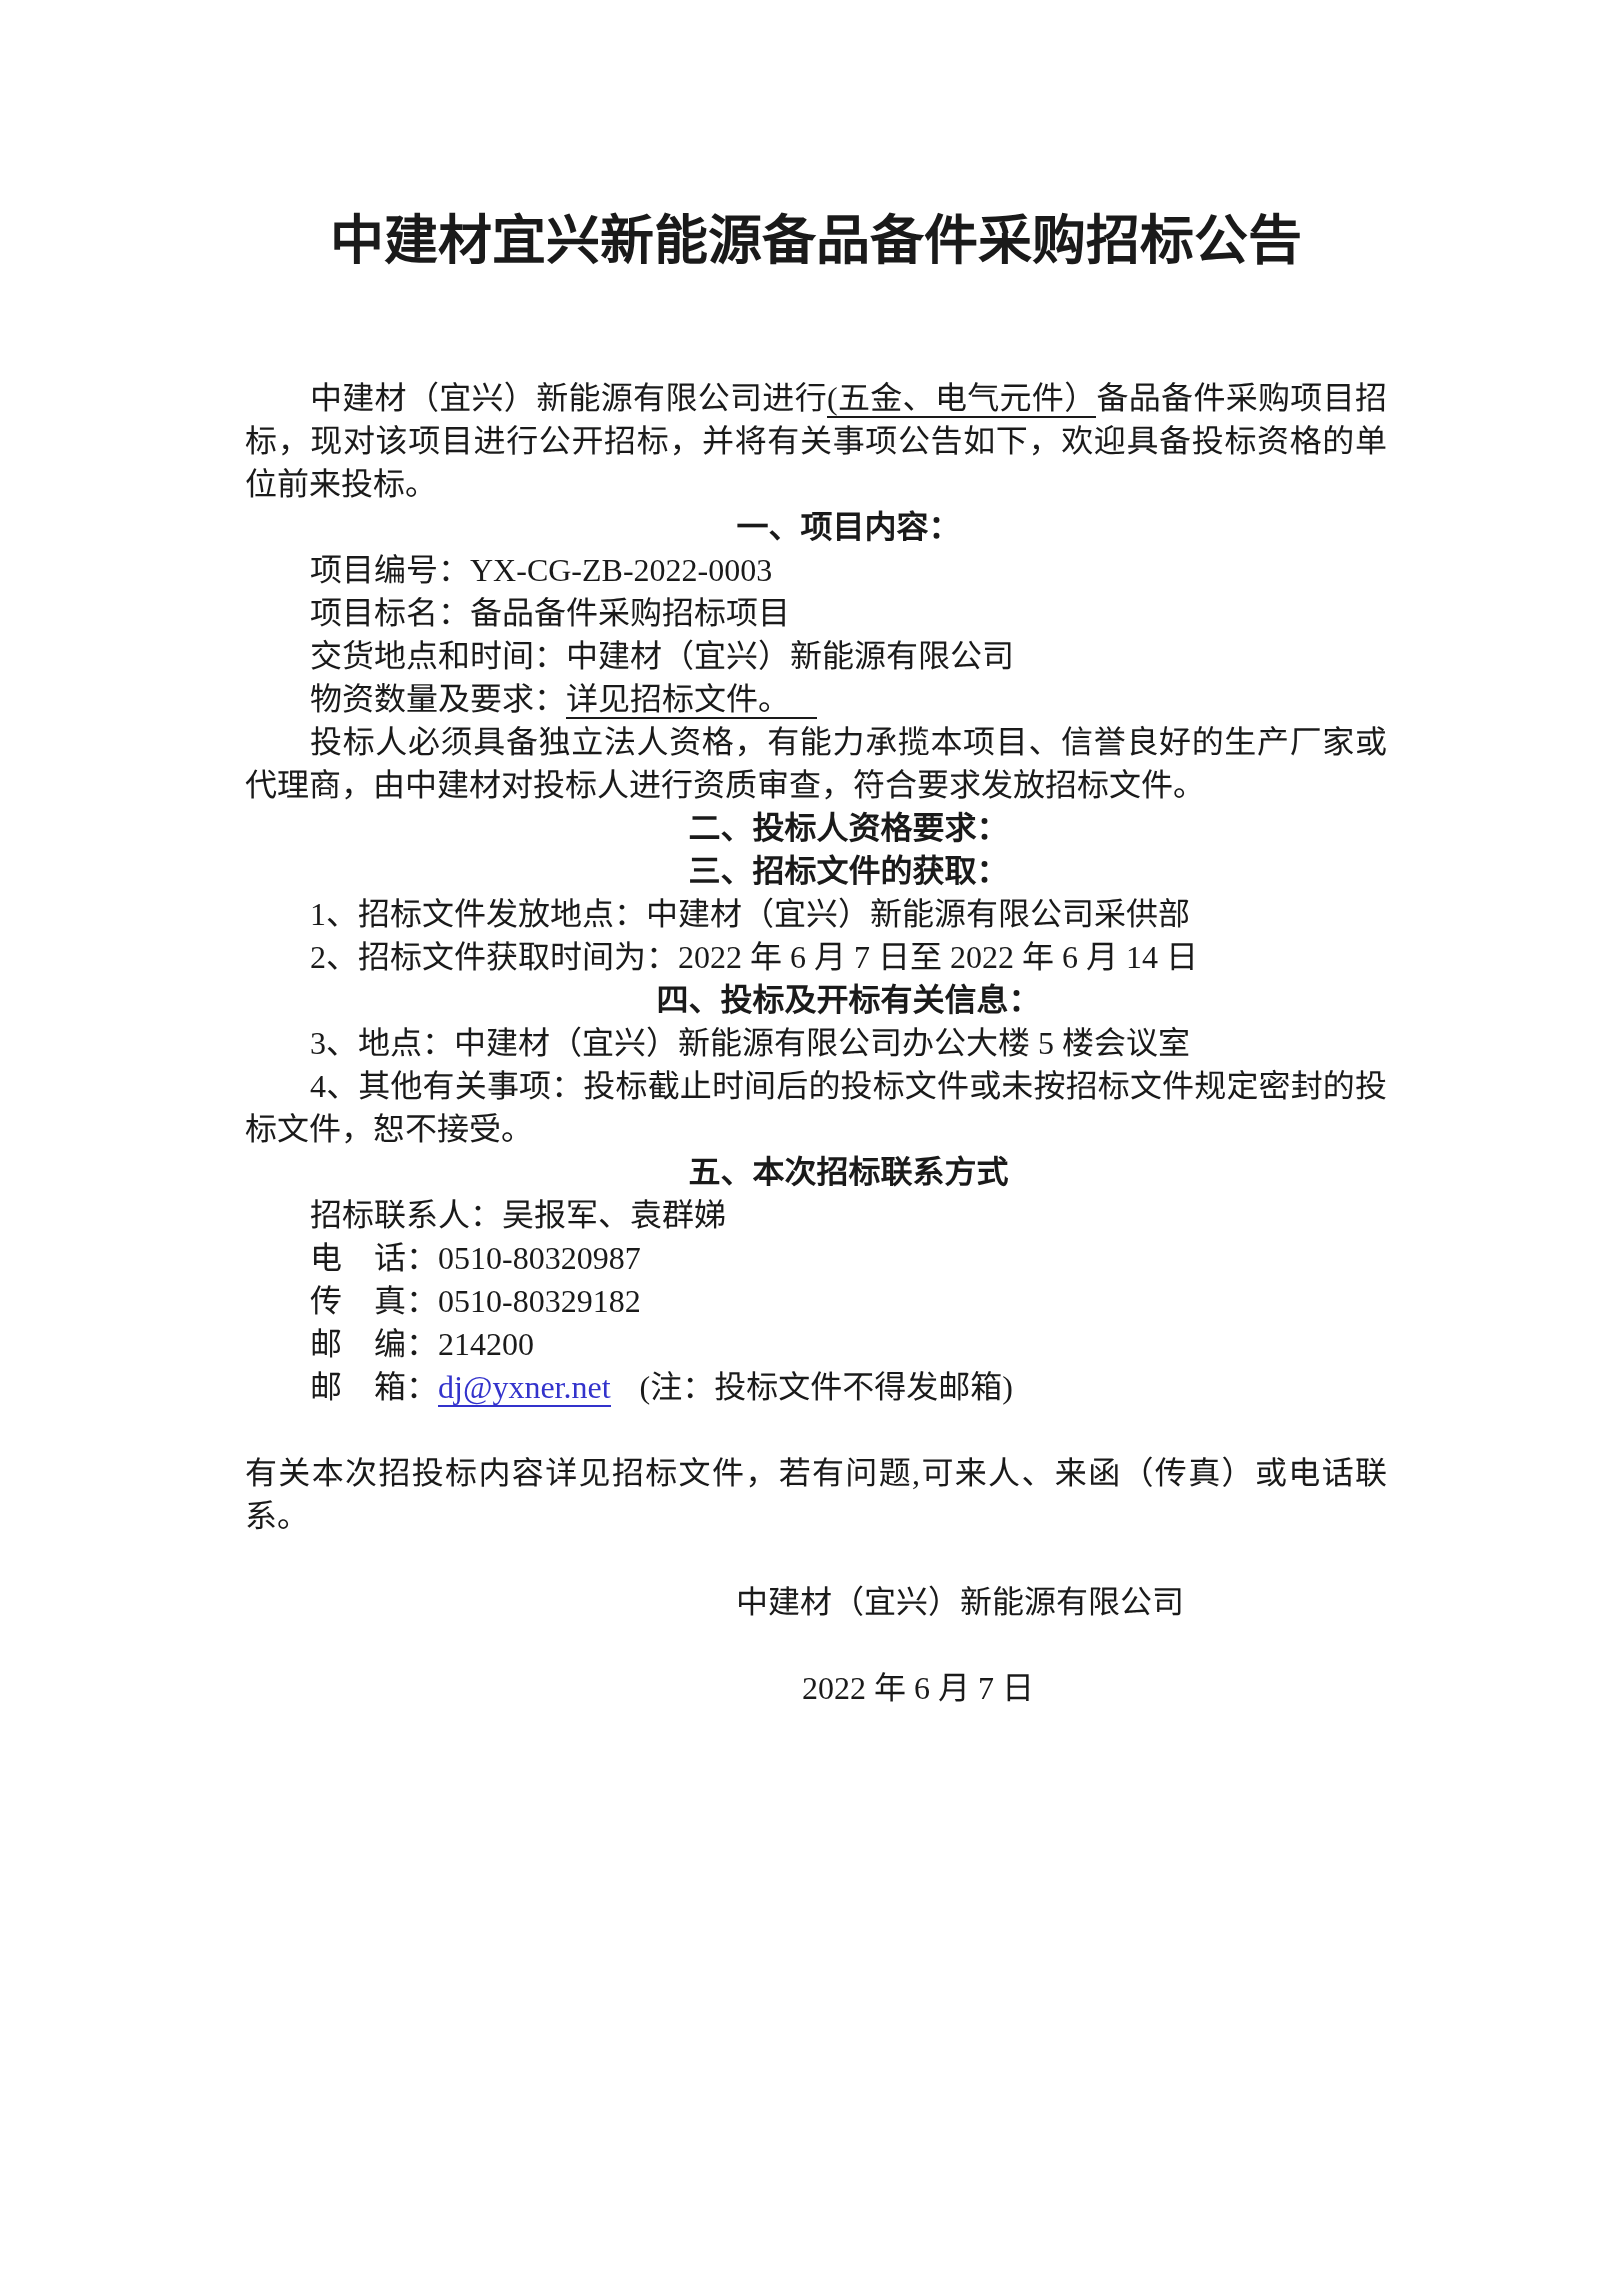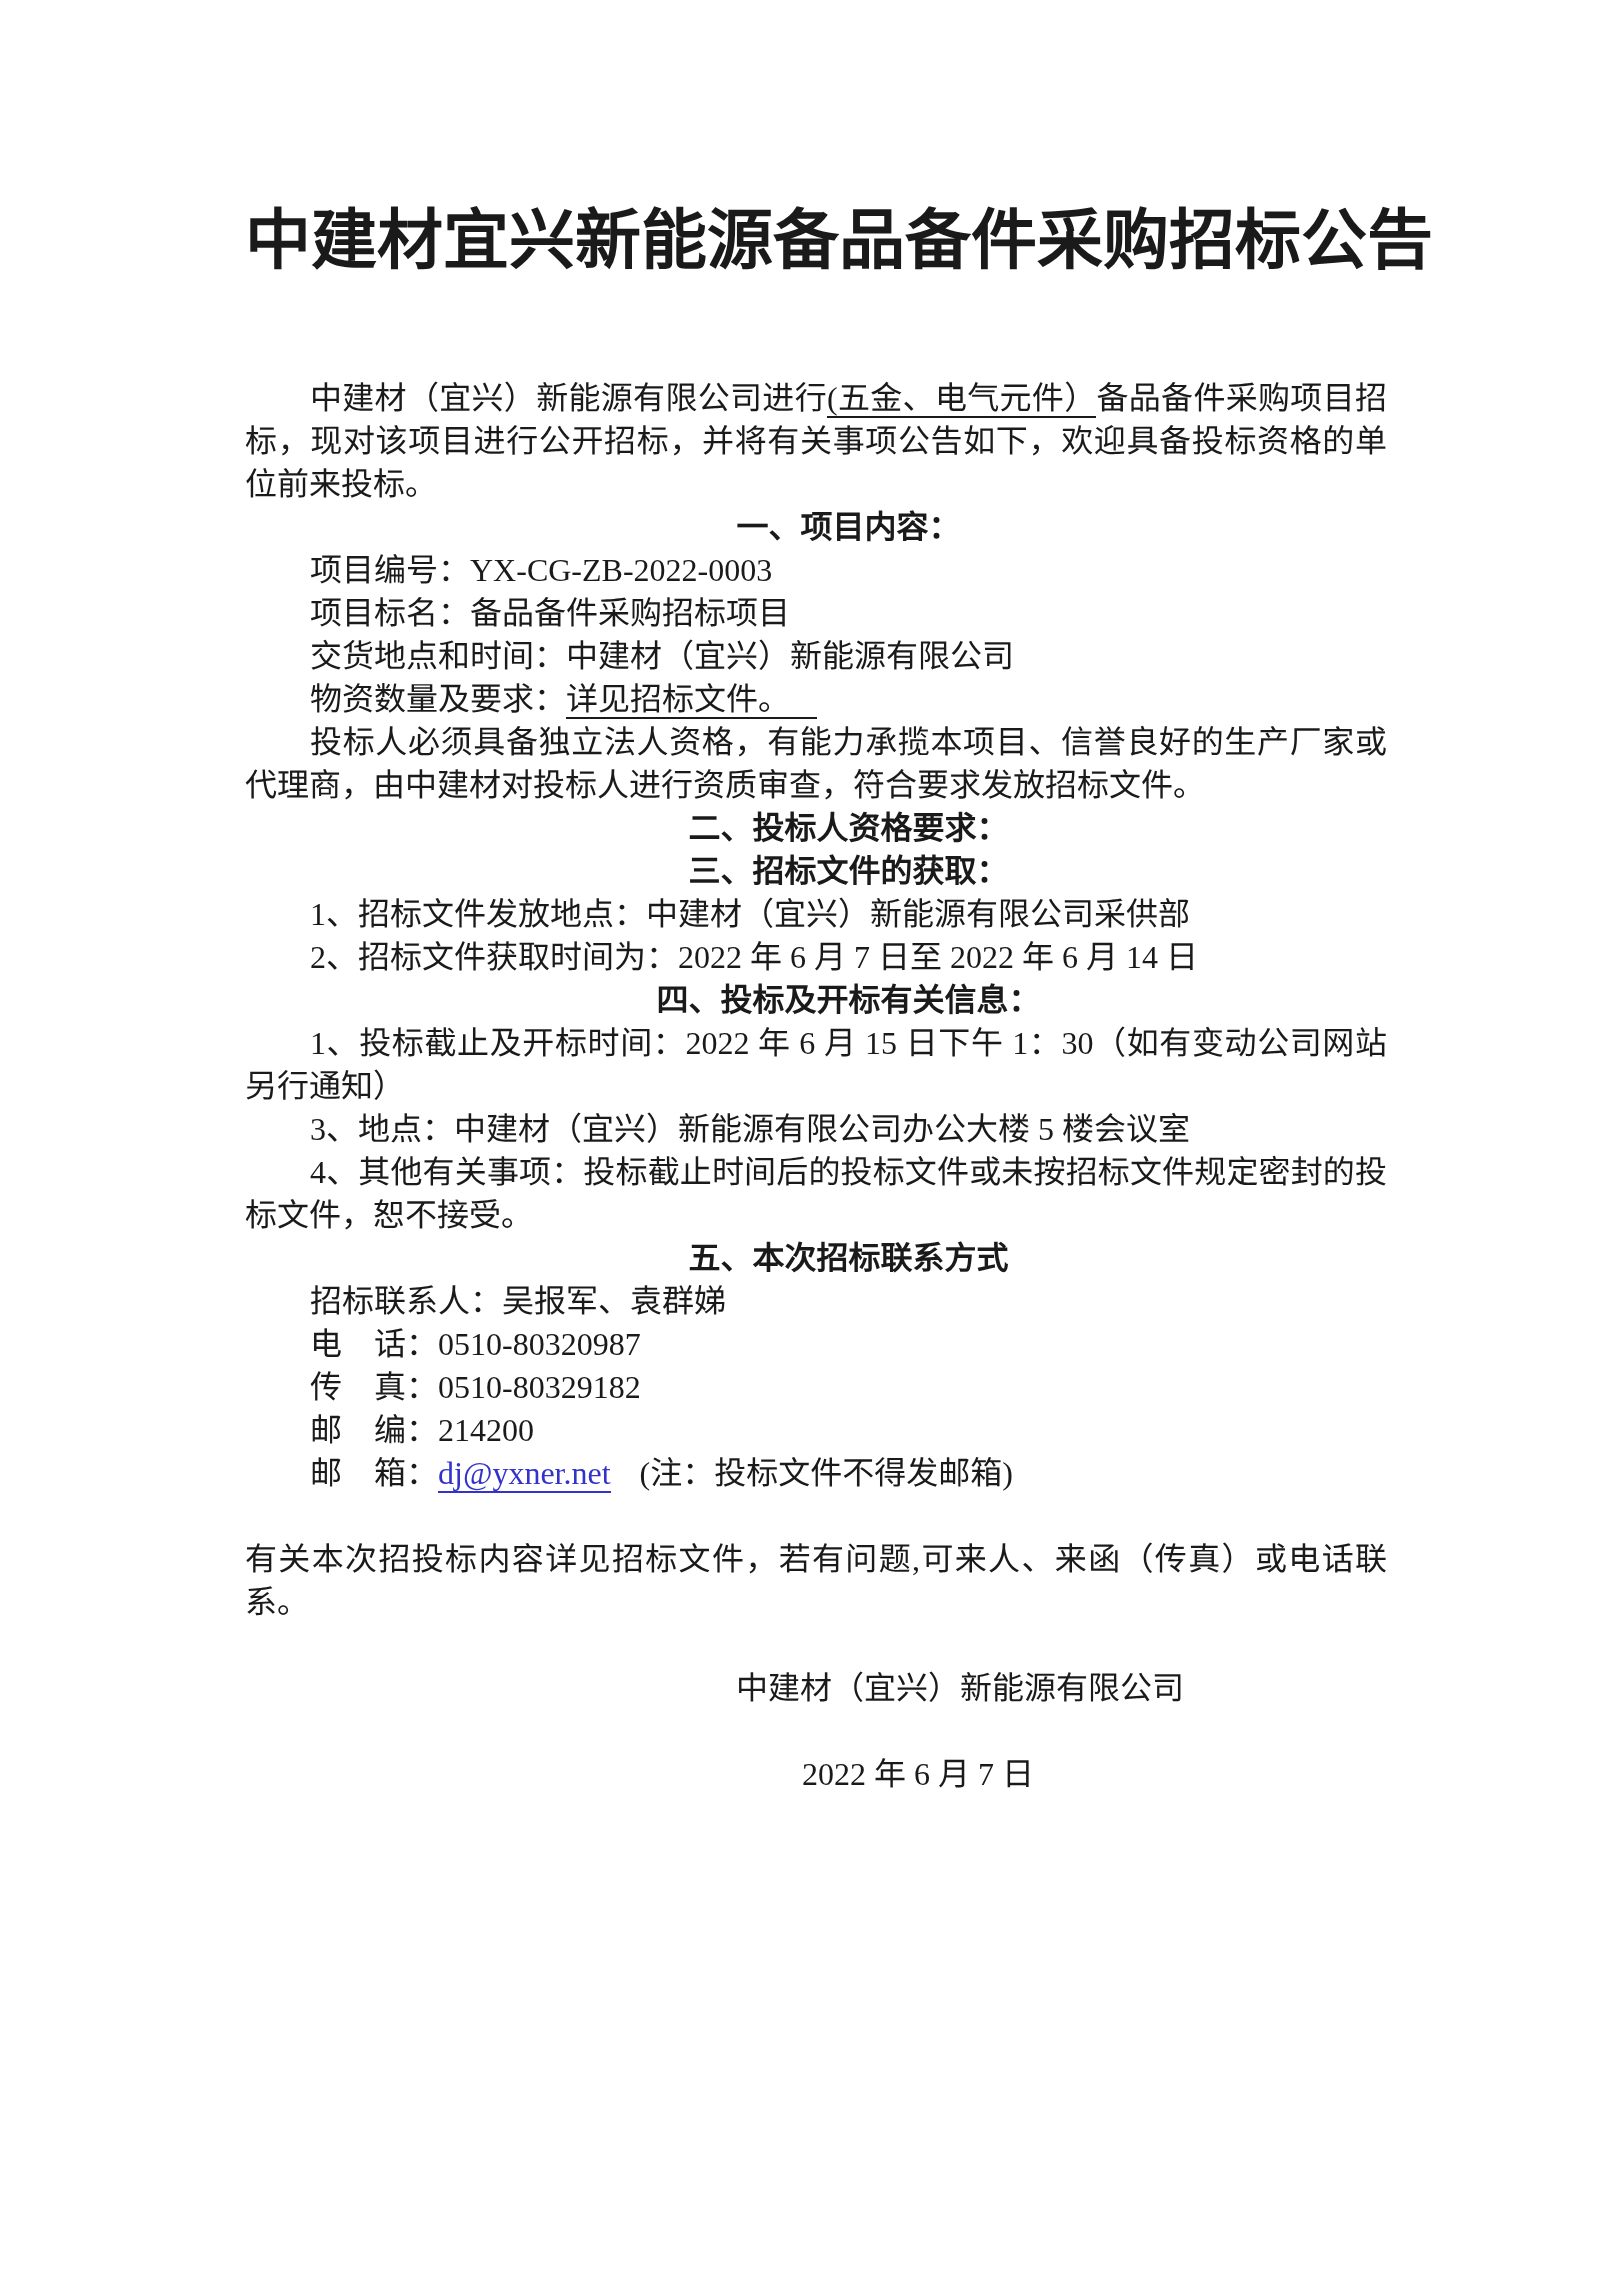--- a/index.html
+++ b/index.html
@@ -16,21 +16,21 @@
     background:var(--page-bg);
     color:var(--text-color);
     font-family:"Liberation Serif","DejaVu Serif",serif;
     font-size:32px;
     padding:216px 234px 0 245px;
     overflow:hidden;
   }
   .doc-title{
     font-family:"Liberation Sans","DejaVu Sans",sans-serif;
     font-weight:700;
-    font-size:66px;
+    font-size:54px;
     line-height:49px;
     text-align:center;
     margin-bottom:112px;
     white-space:nowrap;
   }
   .para{
     line-height:43px;
     text-align:justify;
   }
   .indent{text-indent:65px;}
@@ -83,21 +83,20 @@
   <p class="para indent"><span>物资数量及要求：</span><span class="u-ext">详见招标文件。</span></p>
 
   <p class="para indent">投标人必须具备独立法人资格，有能力承揽本项目、信誉良好的生产厂家或代理商，由中建材对投标人进行资质审查，符合要求发放招标文件。</p>
   <p class="para indent heading">二、投标人资格要求：</p>
 
   <p class="para indent heading">三、招标文件的获取：</p>
   <p class="para indent">1、招标文件发放地点：中建材（宜兴）新能源有限公司采供部</p>
   <p class="para indent">2、招标文件获取时间为：2022 年 6 月 7 日至 2022 年 6 月 14 日</p>
 
   <p class="para indent heading">四、投标及开标有关信息：</p>
-  <p class="para indent">1、投标截止及开标时间：2022 年 6 月 15 日下午 1：30（如有变动公司网站另行通知）</p>
   <p class="para indent">3、地点：中建材（宜兴）新能源有限公司办公大楼 5 楼会议室</p>
   <p class="para indent">4、其他有关事项：投标截止时间后的投标文件或未按招标文件规定密封的投标文件，恕不接受。</p>
 
   <p class="para indent heading">五、本次招标联系方式</p>
   <p class="para indent"><span>招标联系人：</span><span>吴报军、袁群娣</span></p>
   <p class="para indent"><span>电　话：</span><span>0510-80320987</span></p>
   <p class="para indent"><span>传　真：</span><span>0510-80329182</span></p>
   <p class="para indent"><span>邮　编：</span><span>214200</span></p>
   <p class="para indent"><span>邮　箱：</span><a class="email-link">dj@yxner.net</a><span class="email-note">(注：投标文件不得发邮箱)</span></p>
 

